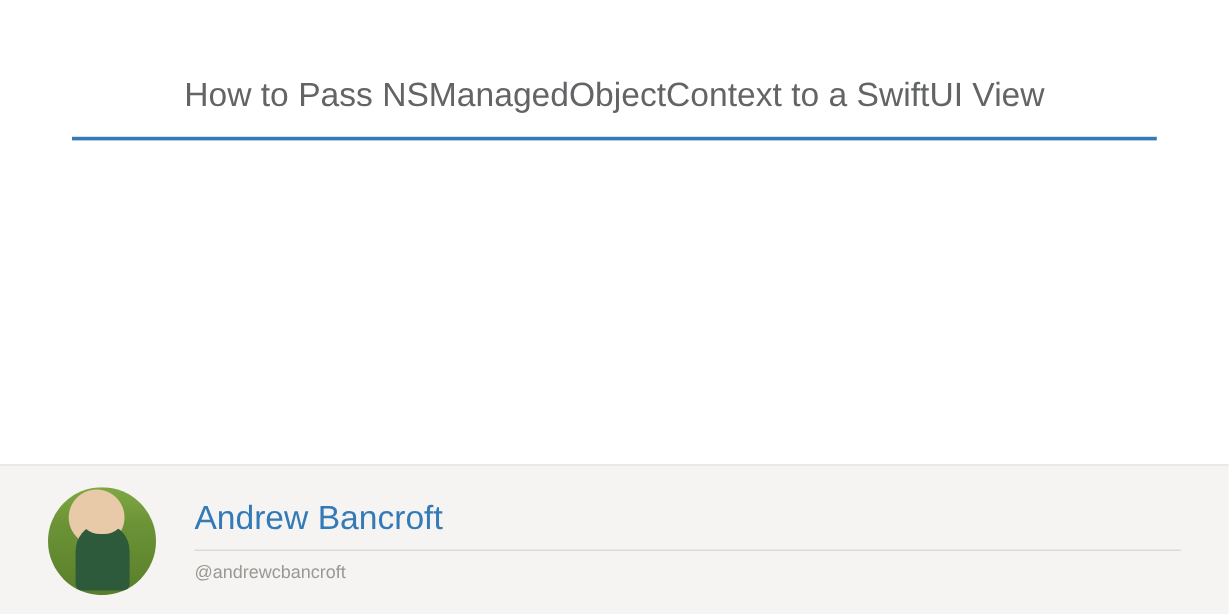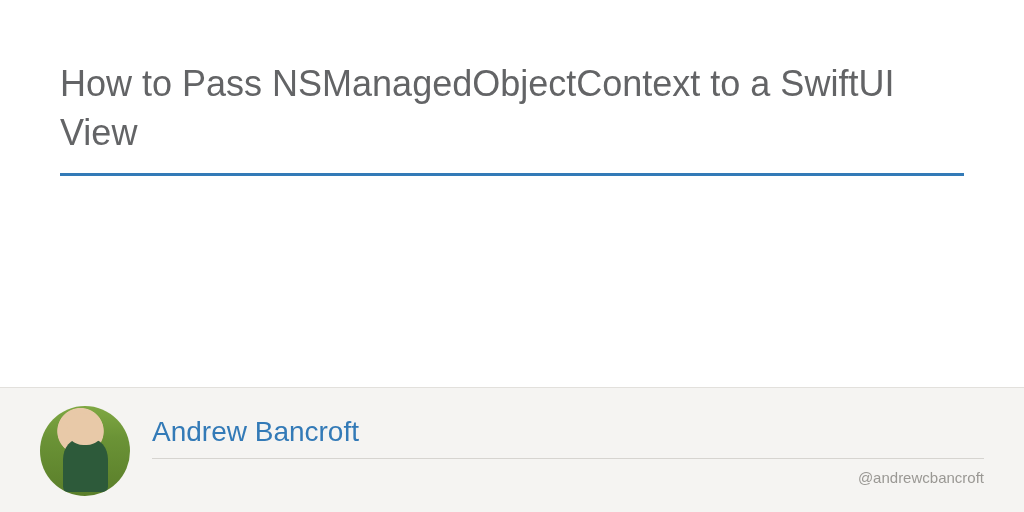--- a/index.html
+++ b/index.html
@@ -10,40 +10,40 @@
       background: #ffffff;
       display: flex;
       flex-direction: column;
       overflow: hidden;
     }
     .content {
       flex: 1;
       padding: 60px 60px 0 60px;
     }
     .title {
-      font-size: 36px;
+      font-size: 28px;
       font-weight: 400;
       color: #636466;
-      text-align: left;
+      text-align: center;
       line-height: 1.35;
       padding-bottom: 14px;
     }
     .underline {
       height: 3px;
       background: #337ab7;
       width: 100%;
       margin-top: 2px;
     }
     .footer {
       background: #f5f4f2;
       border-top: 1px solid #e2e0dc;
       padding: 18px 40px 16px 40px;
       display: flex;
       align-items: center;
-      gap: 22px;
+      gap: 32px;
     }
     .avatar {
       width: 90px;
       height: 90px;
       border-radius: 50%;
       flex-shrink: 0;
       overflow: hidden;
       position: relative;
       background: radial-gradient(circle at 45% 28%, #e8c9a8 0%, #e8c9a8 28%, transparent 29%),
                   linear-gradient(180deg, #7fa843 0%, #6b9336 35%, #5a7e2a 100%);
@@ -80,21 +80,20 @@
       color: #337ab7;
       border-bottom: 1px solid #d6d4d0;
       padding-bottom: 10px;
     }
     .author-meta {
       display: flex;
       gap: 28px;
       font-size: 15px;
       color: #9a9894;
       padding-top: 4px;
-      justify-content: flex-end;
     }
   </style>
 </head>
 <body>
 
 <div class="content">
   <h1 class="title">How to Pass NSManagedObjectContext to a SwiftUI View</h1>
   <div class="underline"></div>
 </div>
 

